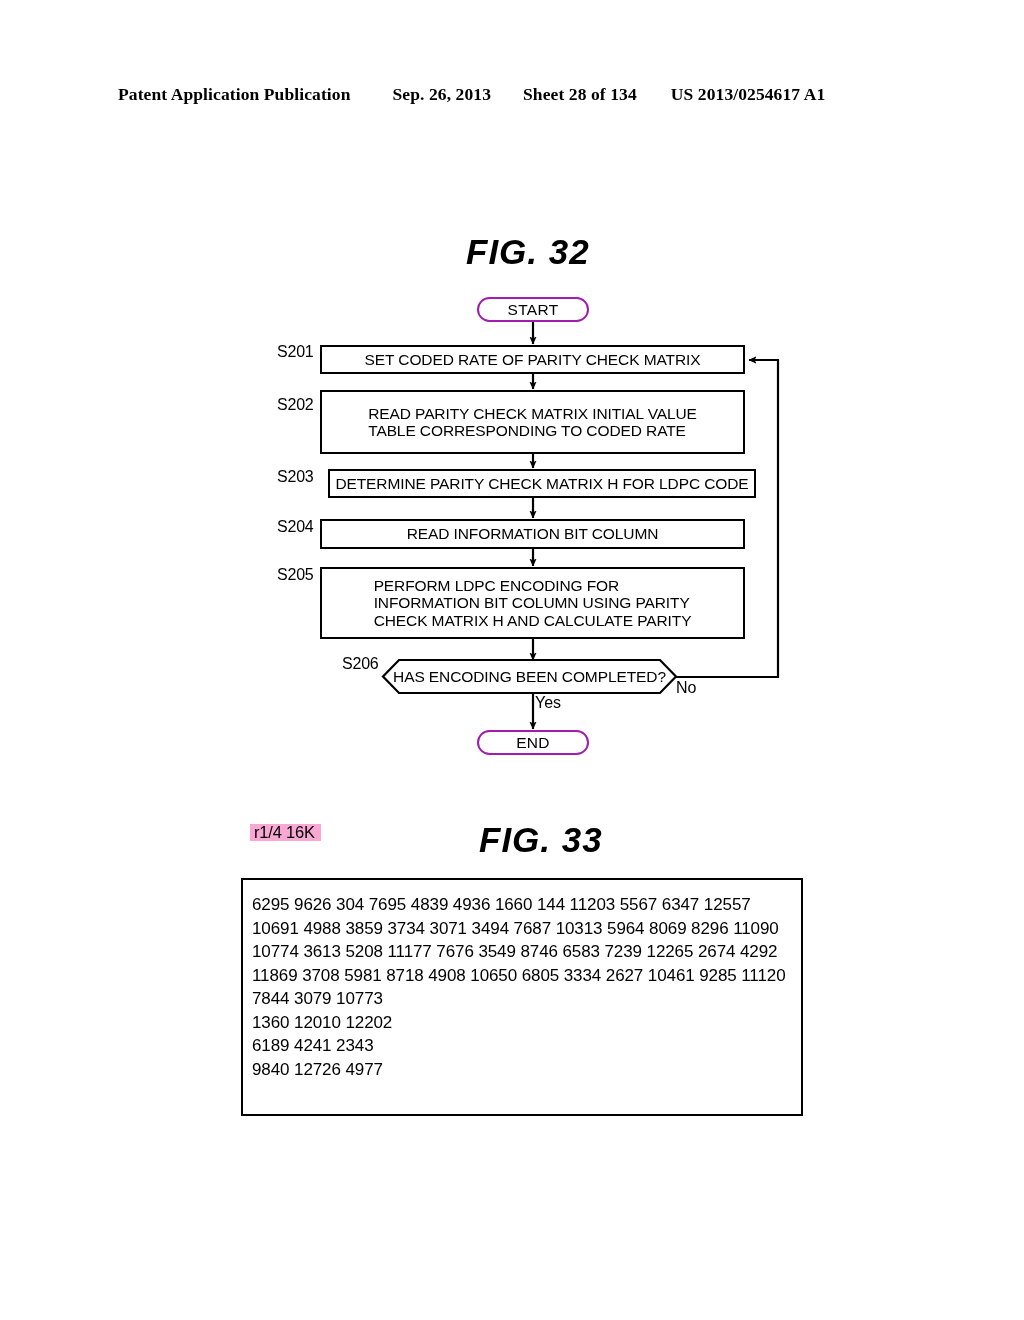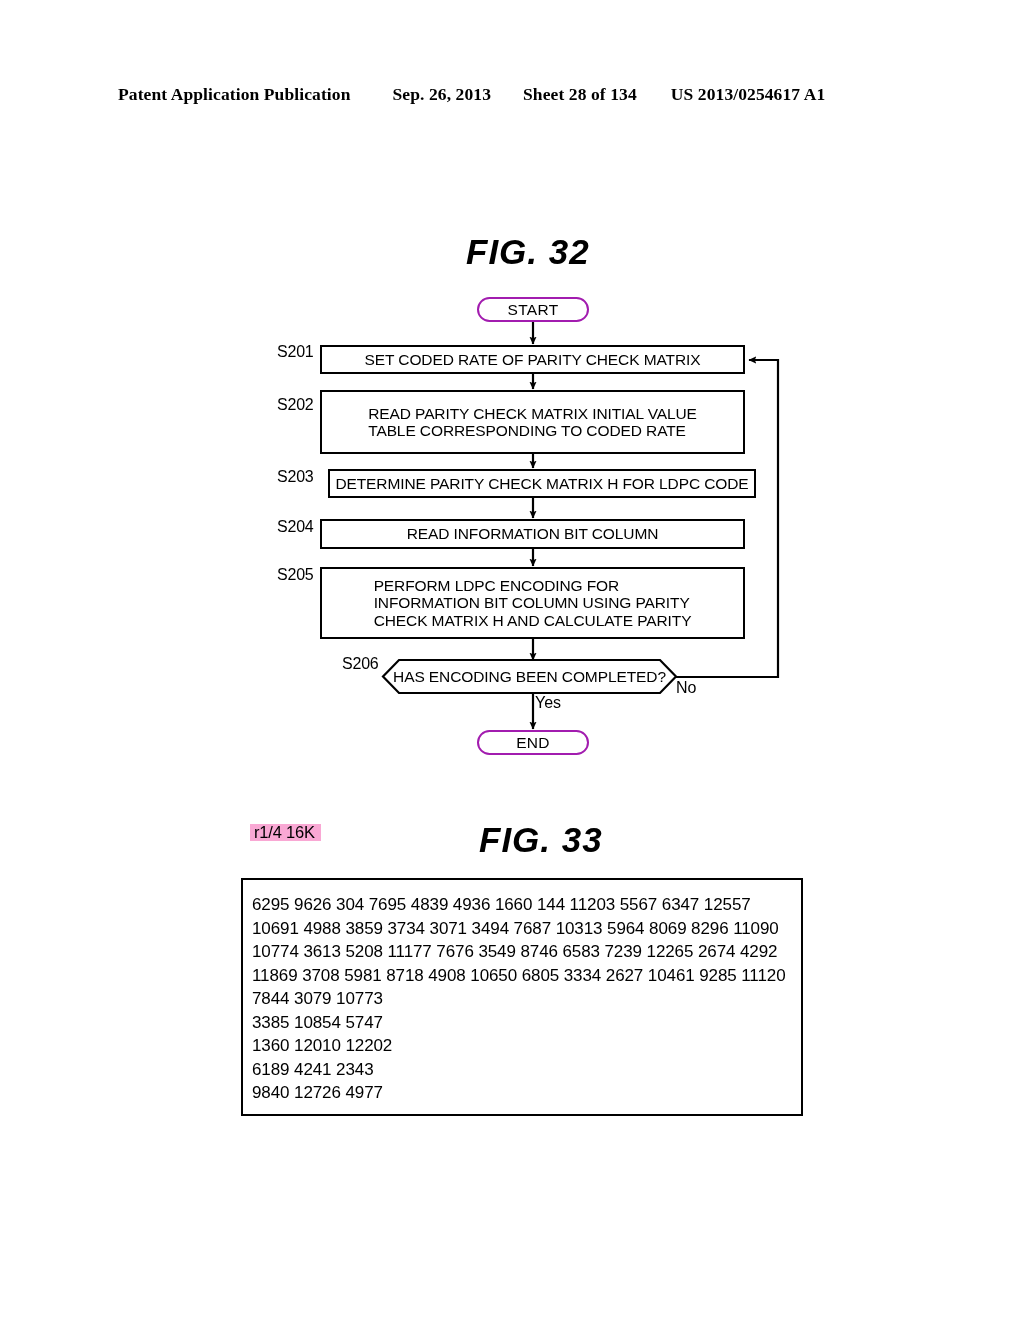--- a/index.html
+++ b/index.html
@@ -230,17 +230,16 @@
 <div class="fig-title" id="fig33-title">FIG. 33</div>
 
 <div id="fig33-box"></div>
 <div id="fig33-label">r1/4 16K</div>
 <div id="fig33-rows">
   <div class="fig33-row">6295 9626 304 7695 4839 4936 1660 144 11203 5567 6347 12557</div>
   <div class="fig33-row">10691 4988 3859 3734 3071 3494 7687 10313 5964 8069 8296 11090</div>
   <div class="fig33-row">10774 3613 5208 11177 7676 3549 8746 6583 7239 12265 2674 4292</div>
   <div class="fig33-row">11869 3708 5981 8718 4908 10650 6805 3334 2627 10461 9285 11120</div>
   <div class="fig33-row">7844 3079 10773</div>
-  <div class="fig33-row">3385 10854 5747</div>
   <div class="fig33-row">1360 12010 12202</div>
   <div class="fig33-row">6189 4241 2343</div>
   <div class="fig33-row">9840 12726 4977</div>
 </div>
 
 </body></html>

